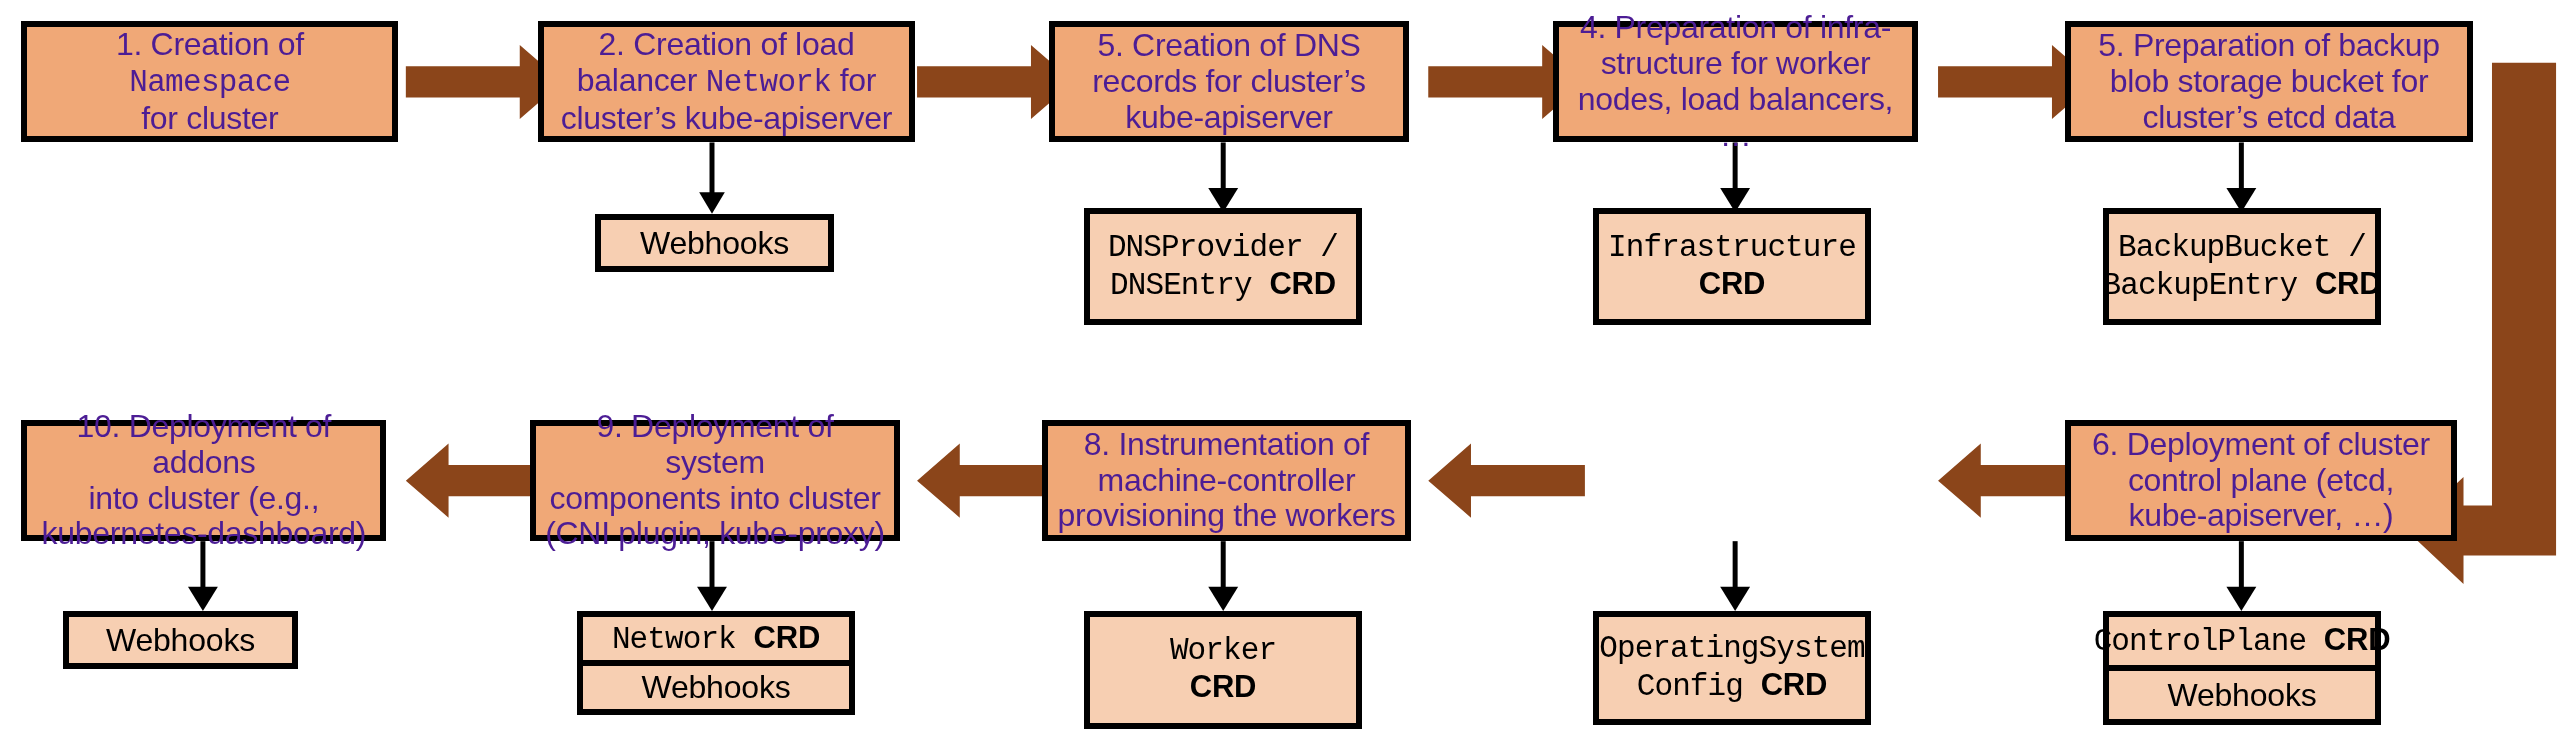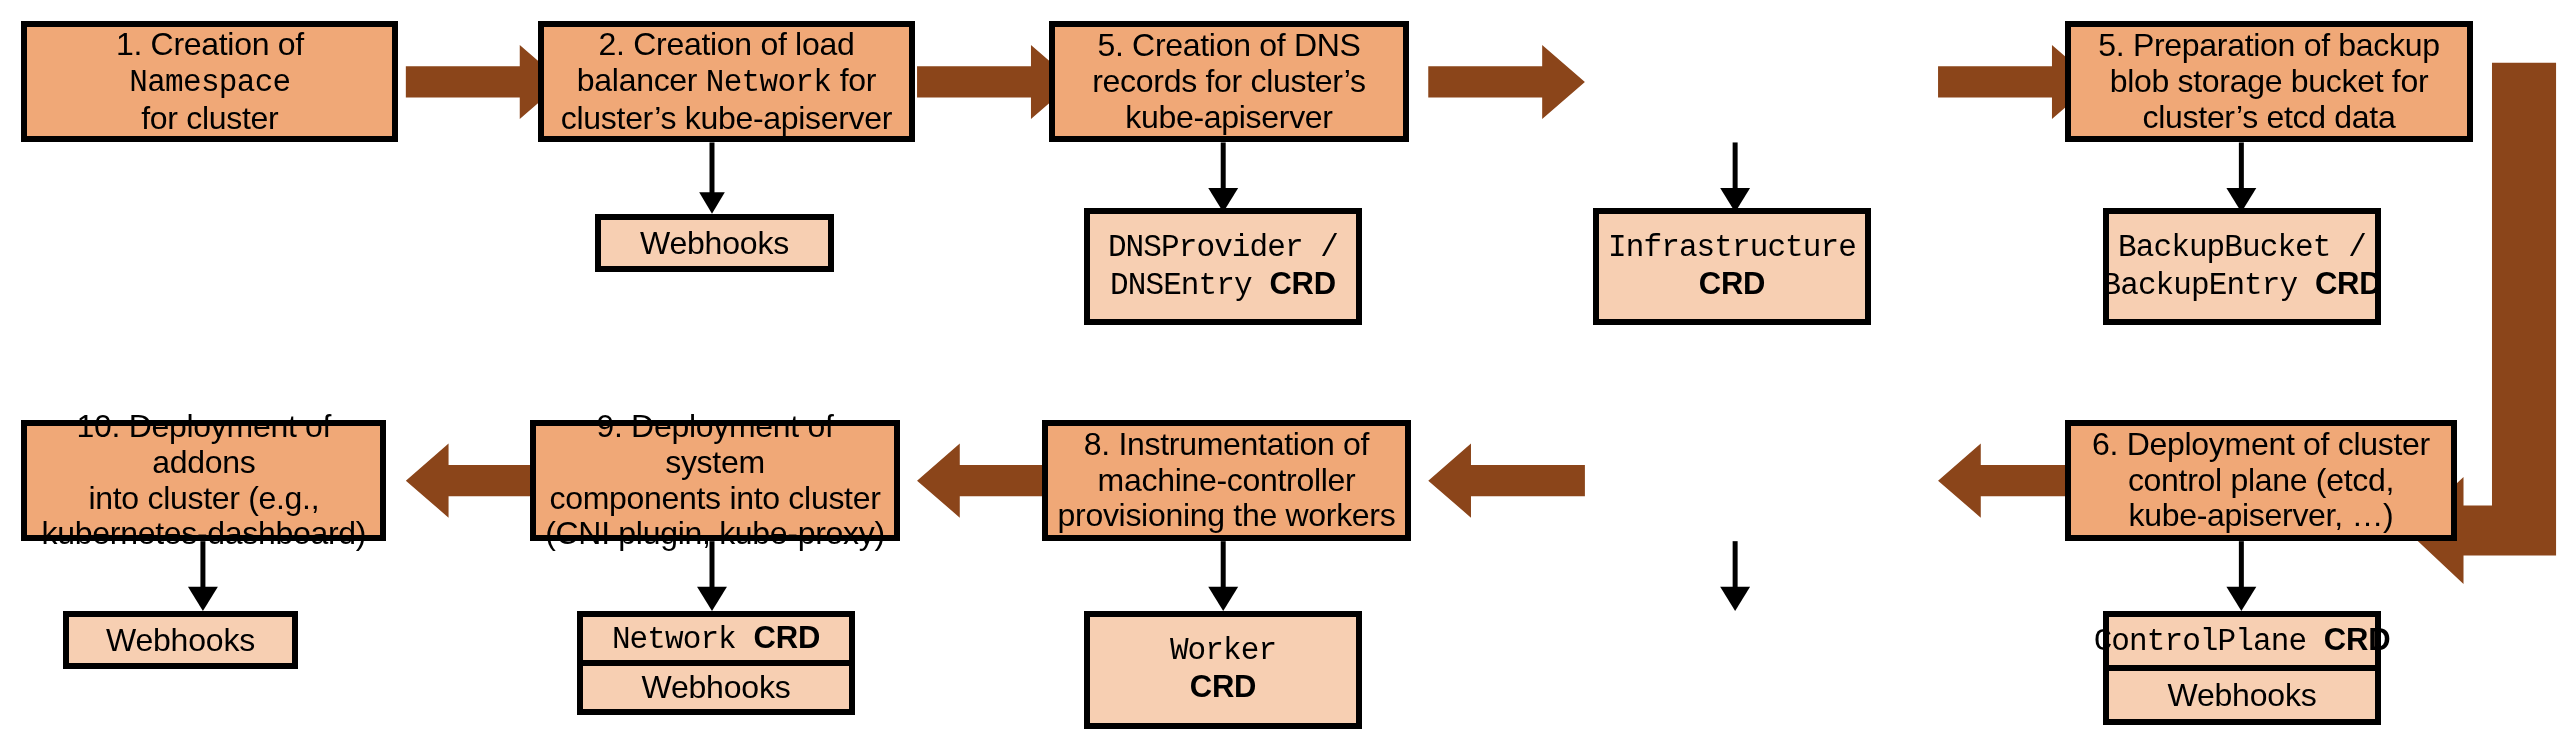--- a/index.html
+++ b/index.html
@@ -29,21 +29,21 @@
     display: flex;
     align-items: center;
     justify-content: center;
     text-align: center;
     padding: 2.8px 7.1px;
   }
   .step-text {
     font-family: "Liberation Sans", sans-serif;
     font-size: 32px;
     line-height: 1.12;
-    color: #000000;
+    color: #4c1d95;
     letter-spacing: -0.3px;
     white-space: pre-line;
   }
   .step-text .mono {
     font-family: "Liberation Mono", monospace;
     font-size: 31px;
     letter-spacing: -0.7px;
   }
 
   
@@ -162,20 +162,25 @@
 balancer <span class="mono">Network</span> for
 cluster’s kube-apiserver</div>
   </div>
 
   <div class="step-box" style="left:1049px; top:21.4px; width:360px; height:121px;">
     <div class="step-text">5. Creation of DNS
 records for cluster’s
 kube-apiserver</div>
   </div>
 
+  <div class="step-box" style="left:1553px; top:21.4px; width:365px; height:121px;">
+    <div class="step-text">4. Preparation of infra-
+structure for worker
+nodes, load balancers, …</div>
+  </div>
 
   <div class="step-box" style="left:2065px; top:21.4px; width:408px; height:121px;text-align:center;">
     <div class="step-text">5. Preparation of backup
 blob storage bucket for
 cluster’s etcd data</div>
   </div>
 
   <div class="artifact-box" style="left:595px; top:214px; width:239px; height:58px;">
     <div class="artifact-cell">
       <div class="artifact-text plain">Webhooks</div>
@@ -243,20 +248,26 @@
     </div>
   </div>
 
   <div class="artifact-box" style="left:1084px; top:611px; width:278px; height:118px;">
     <div class="artifact-cell">
       <div class="artifact-text">Worker
 <span class="sans-bold">CRD</span></div>
     </div>
   </div>
 
+  <div class="artifact-box" style="left:1593px; top:611px; width:278px; height:114px;">
+    <div class="artifact-cell">
+      <div class="artifact-text">OperatingSystem
+Config&nbsp;<span class="sans-bold">CRD</span></div>
+    </div>
+  </div>
 
   <div class="artifact-box" style="left:2103px; top:611px; width:278px; height:114px;">
     <div class="artifact-cell">
       <div class="artifact-text">ControlPlane&nbsp;<span class="sans-bold">CRD</span></div>
     </div>
     <div class="artifact-cell">
       <div class="artifact-text plain">Webhooks</div>
     </div>
   </div>
 

